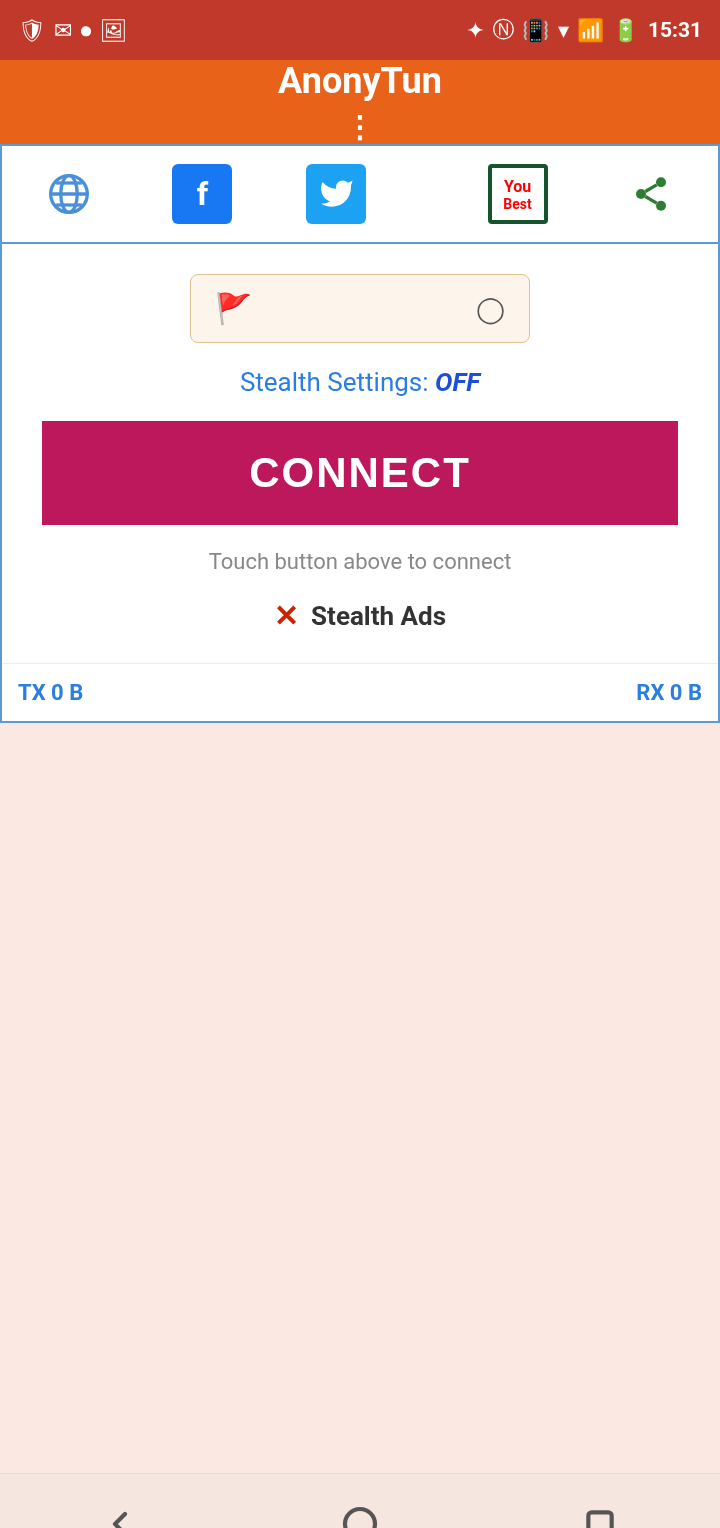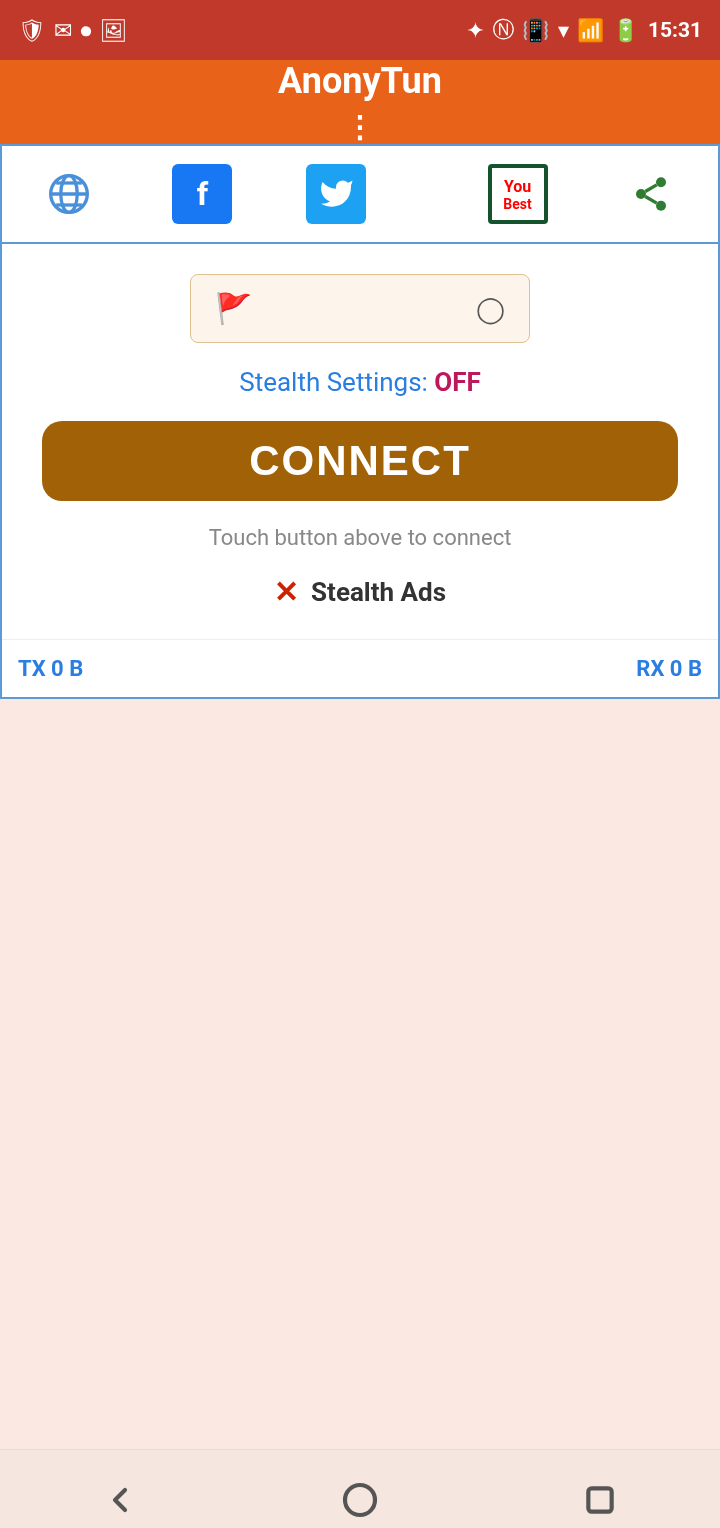--- a/index.html
+++ b/index.html
@@ -169,32 +169,32 @@
       font-weight: bold;
       color: #222;
     }
     .chevron-icon { font-size: 26px; color: #555; }
 
     
     .stealth-row {
       font-size: 26px;
     }
     .stealth-label { color: #2a7de1; margin-top: 17px; }
-    .stealth-value { color: #be185d; font-weight: bold; }
+    .stealth-value { color: #1d4ed8; font-weight: bold; font-style: italic; }
 
     
     .connect-btn {
-      background: #a16207;
+      background: #be185d;
       color: white;
       font-size: 42px;
       font-weight: bold;
       border: none;
-      border-radius: 20px;
+      border-radius: 0;
       width: 100%;
-      padding: 16px 0;
+      padding: 28px 0;
       cursor: pointer;
       letter-spacing: 2px;
     }
 
     
     .touch-hint {
       color: #888;
       font-size: 22px;
     }
 

